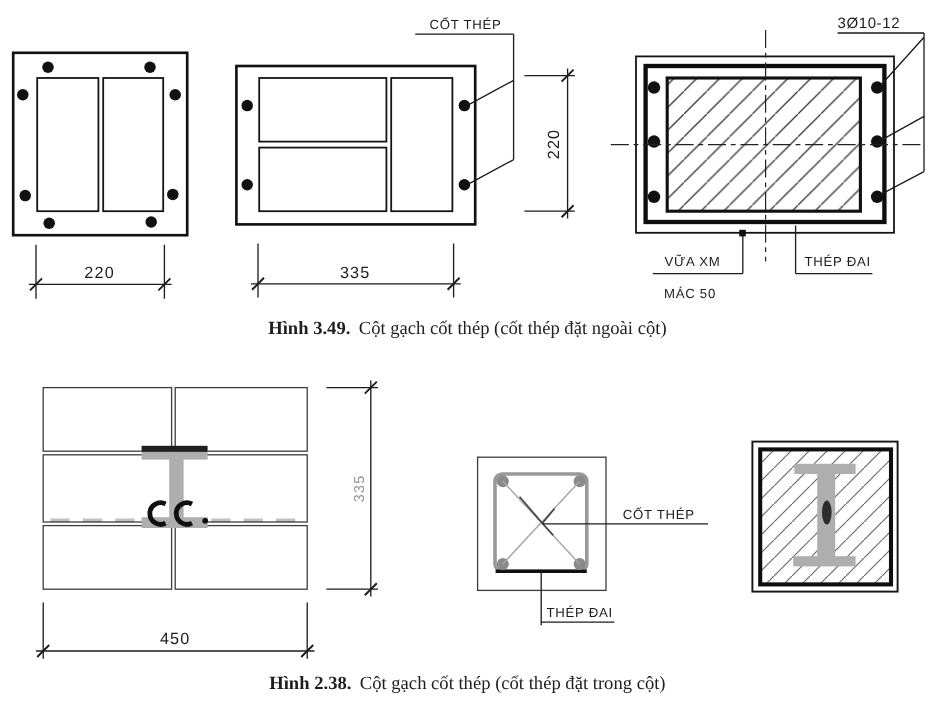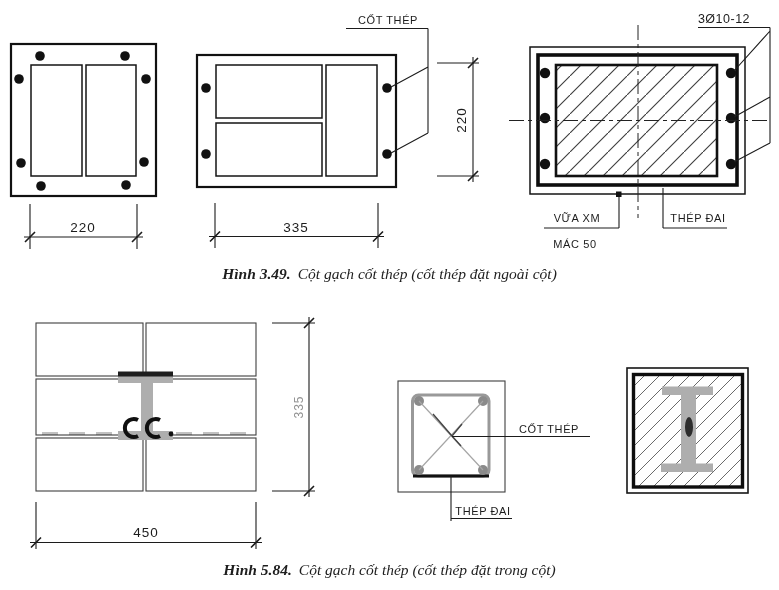--- a/index.html
+++ b/index.html
@@ -4,21 +4,21 @@
 <style>
   html,body{margin:0;padding:0;background:#ffffff;}
   #page{position:relative;width:779px;height:590px;background:#ffffff;overflow:hidden;
         font-family:"Liberation Sans",sans-serif;}
   svg{position:absolute;left:0;top:0;}
   .lbl{font-family:"Liberation Sans",sans-serif;font-size:11px;letter-spacing:.6px;fill:#1c1c1c;}
   .spec{font-family:"Liberation Sans",sans-serif;font-size:12.5px;letter-spacing:.5px;fill:#1c1c1c;}
   .dim{font-family:"Liberation Sans",sans-serif;font-size:13.5px;letter-spacing:1px;fill:#1c1c1c;}
   .dimgray{font-family:"Liberation Sans",sans-serif;font-size:12px;letter-spacing:1px;fill:#949494;}
   .caption{position:absolute;left:0;width:779px;text-align:center;
-           font-family:"Liberation Serif",serif;font-style:italic;font-size:15.5px;color:#1e1e1e;}
+           font-family:"Liberation Serif",serif;font-size:15.5px;color:#1e1e1e;}
   .cap-label{font-weight:bold;margin-right:7px;}
   .ln{stroke:#1c1c1c;stroke-width:1.1;fill:none;}
   .thin{stroke:#3f3f3f;stroke-width:1.1;fill:#ffffff;}
   .med{stroke:#141414;stroke-width:1.5;fill:#ffffff;}
   .heavy{stroke:#111111;stroke-width:2.2;fill:#ffffff;}
   .stirrup{stroke:#0e0e0e;stroke-width:3.6;fill:none;}
   .tick{stroke:#1c1c1c;stroke-width:1.6;}
   .cl{stroke:#222222;stroke-width:1;fill:none;stroke-dasharray:15 4 4 4;}
   .grayln{stroke:#a6a6a6;stroke-width:1.2;fill:none;}
 </style>
@@ -177,15 +177,15 @@
       <rect x="661" y="463.5" width="52" height="8.5" fill="#aeaeae"></rect>
       <ellipse cx="689" cy="427" rx="4" ry="10" fill="#161616" opacity="0.85"></ellipse>
     </g>
   </g>
 </svg>
 
 <div class="caption" style="top:265px">
   <span class="cap-label">Hình 3.49.</span><span>Cột gạch cốt thép (cốt thép đặt ngoài cột)</span>
 </div>
 <div class="caption" style="top:561px">
-  <span class="cap-label">Hình 5.84.</span><span>Cột gạch cốt thép (cốt thép đặt trong cột)</span>
+  <span class="cap-label">Hình 2.38.</span><span>Cột gạch cốt thép (cốt thép đặt trong cột)</span>
 </div>
 </div>
 
 </body></html>

